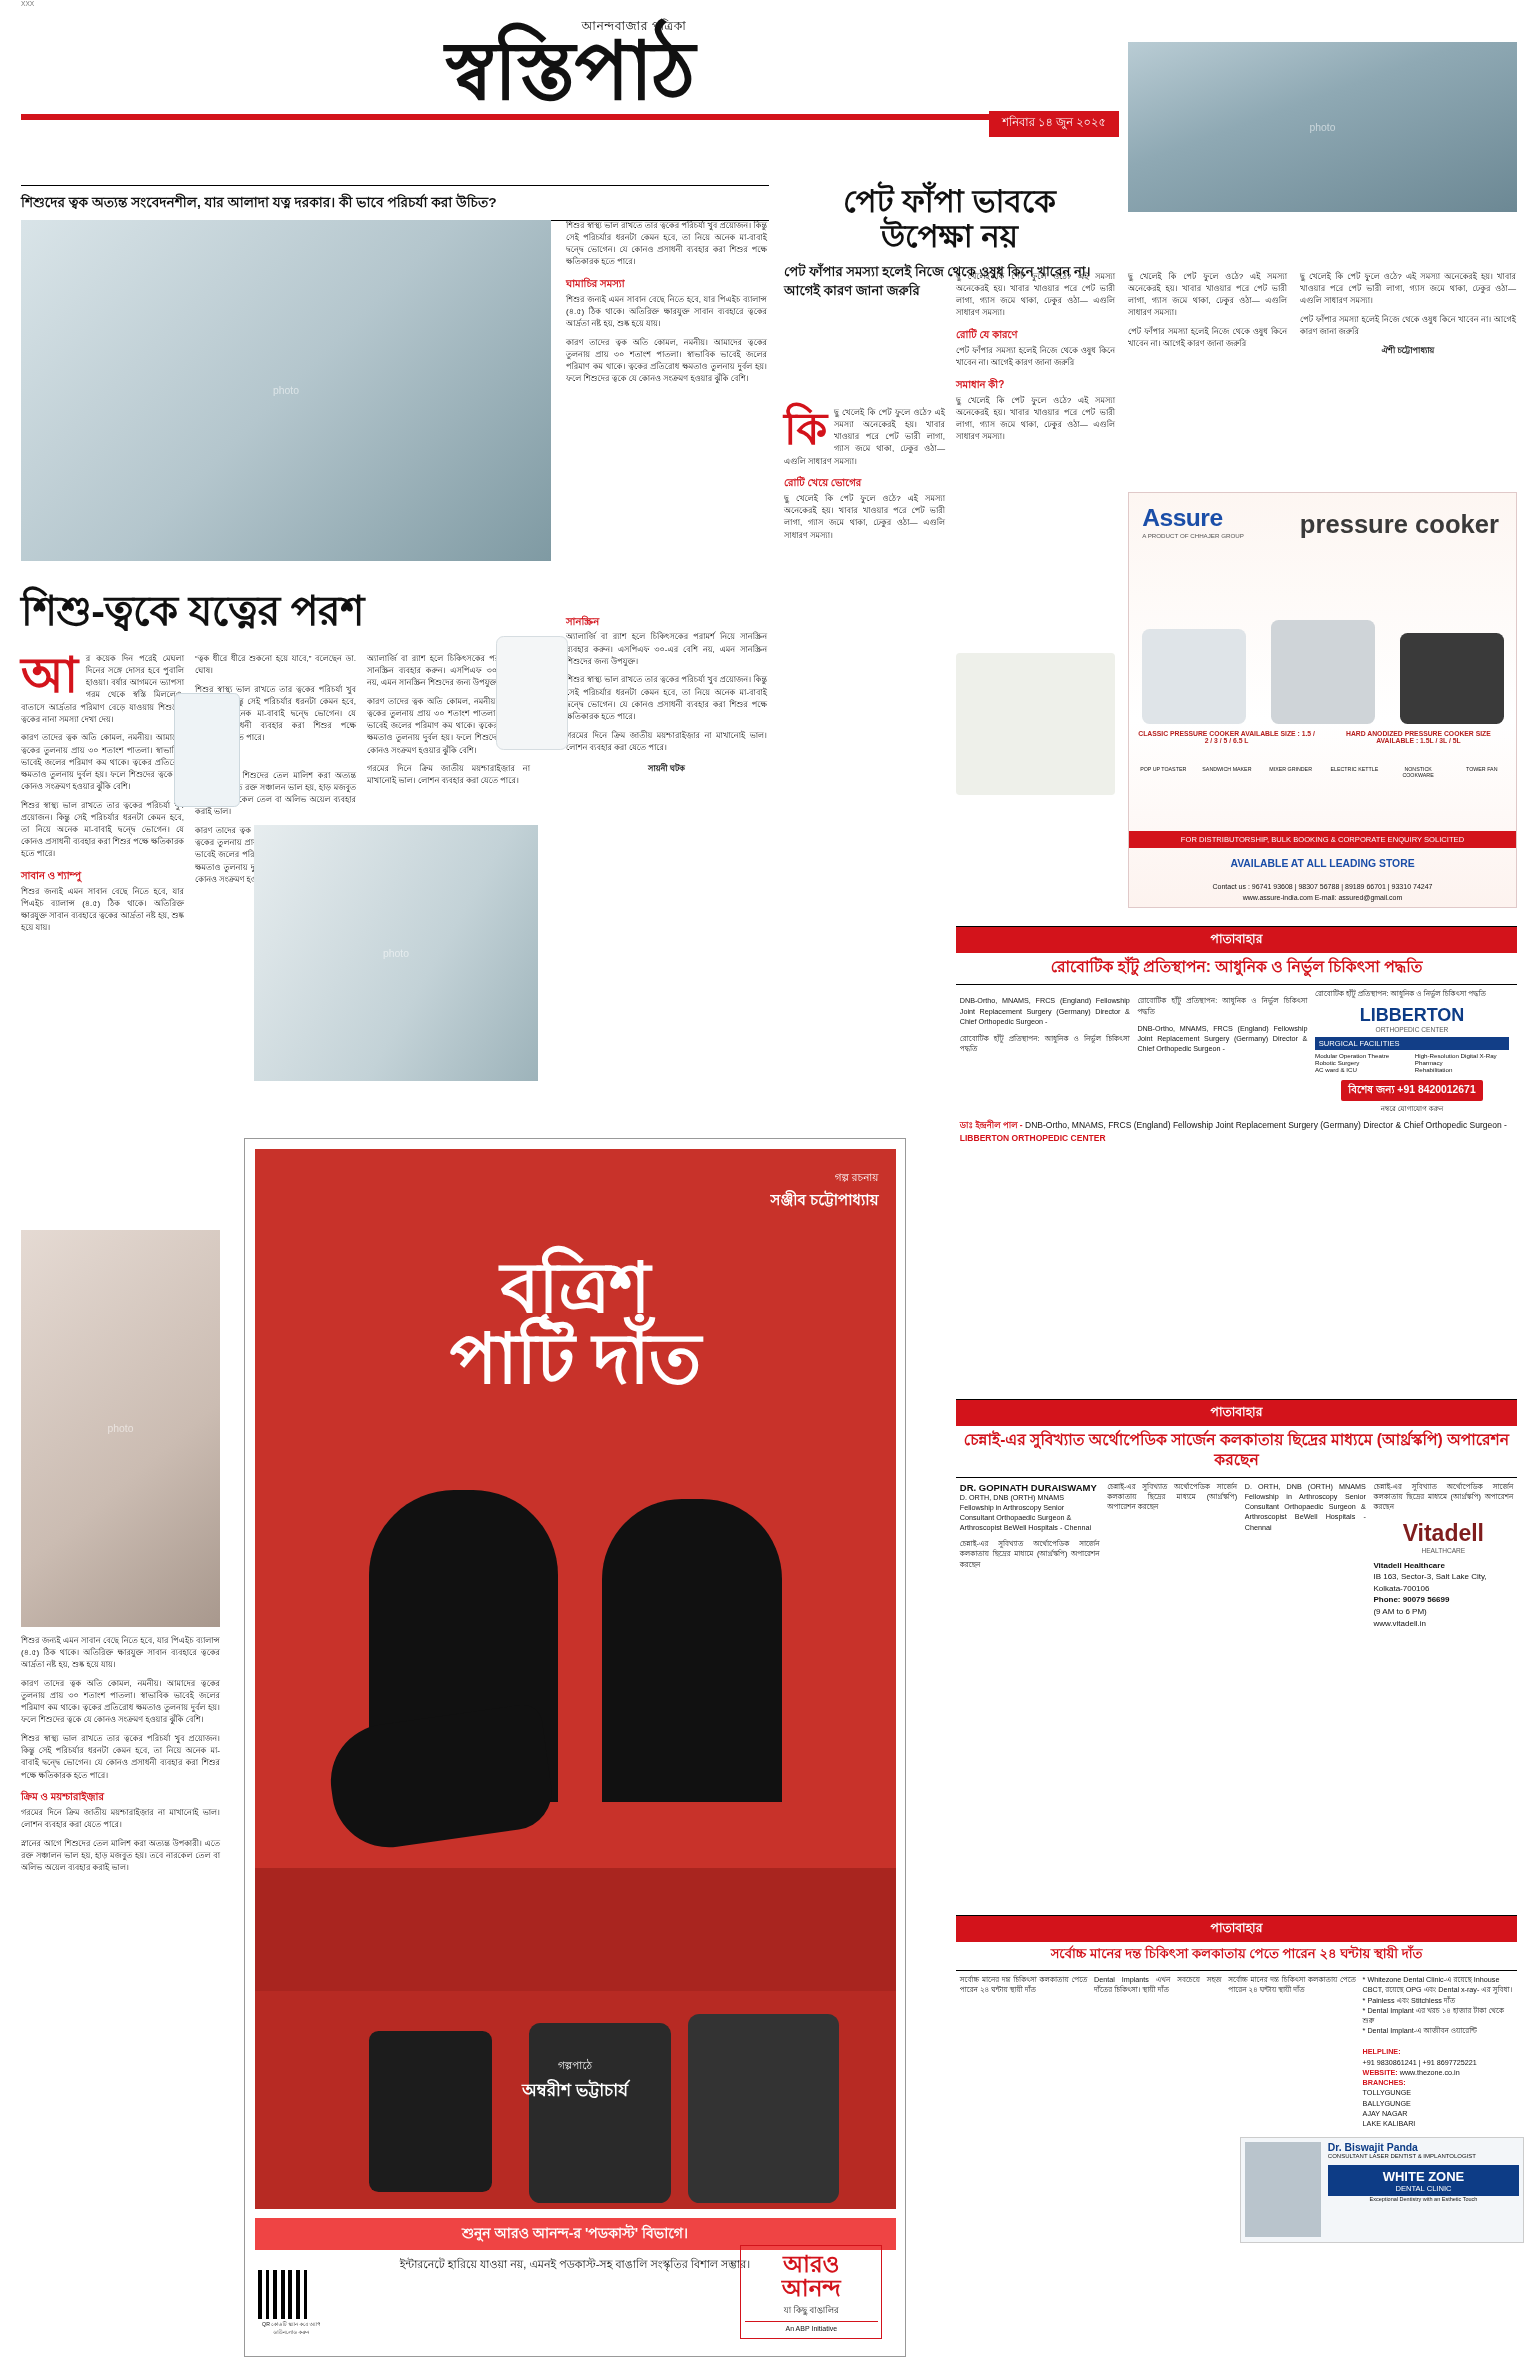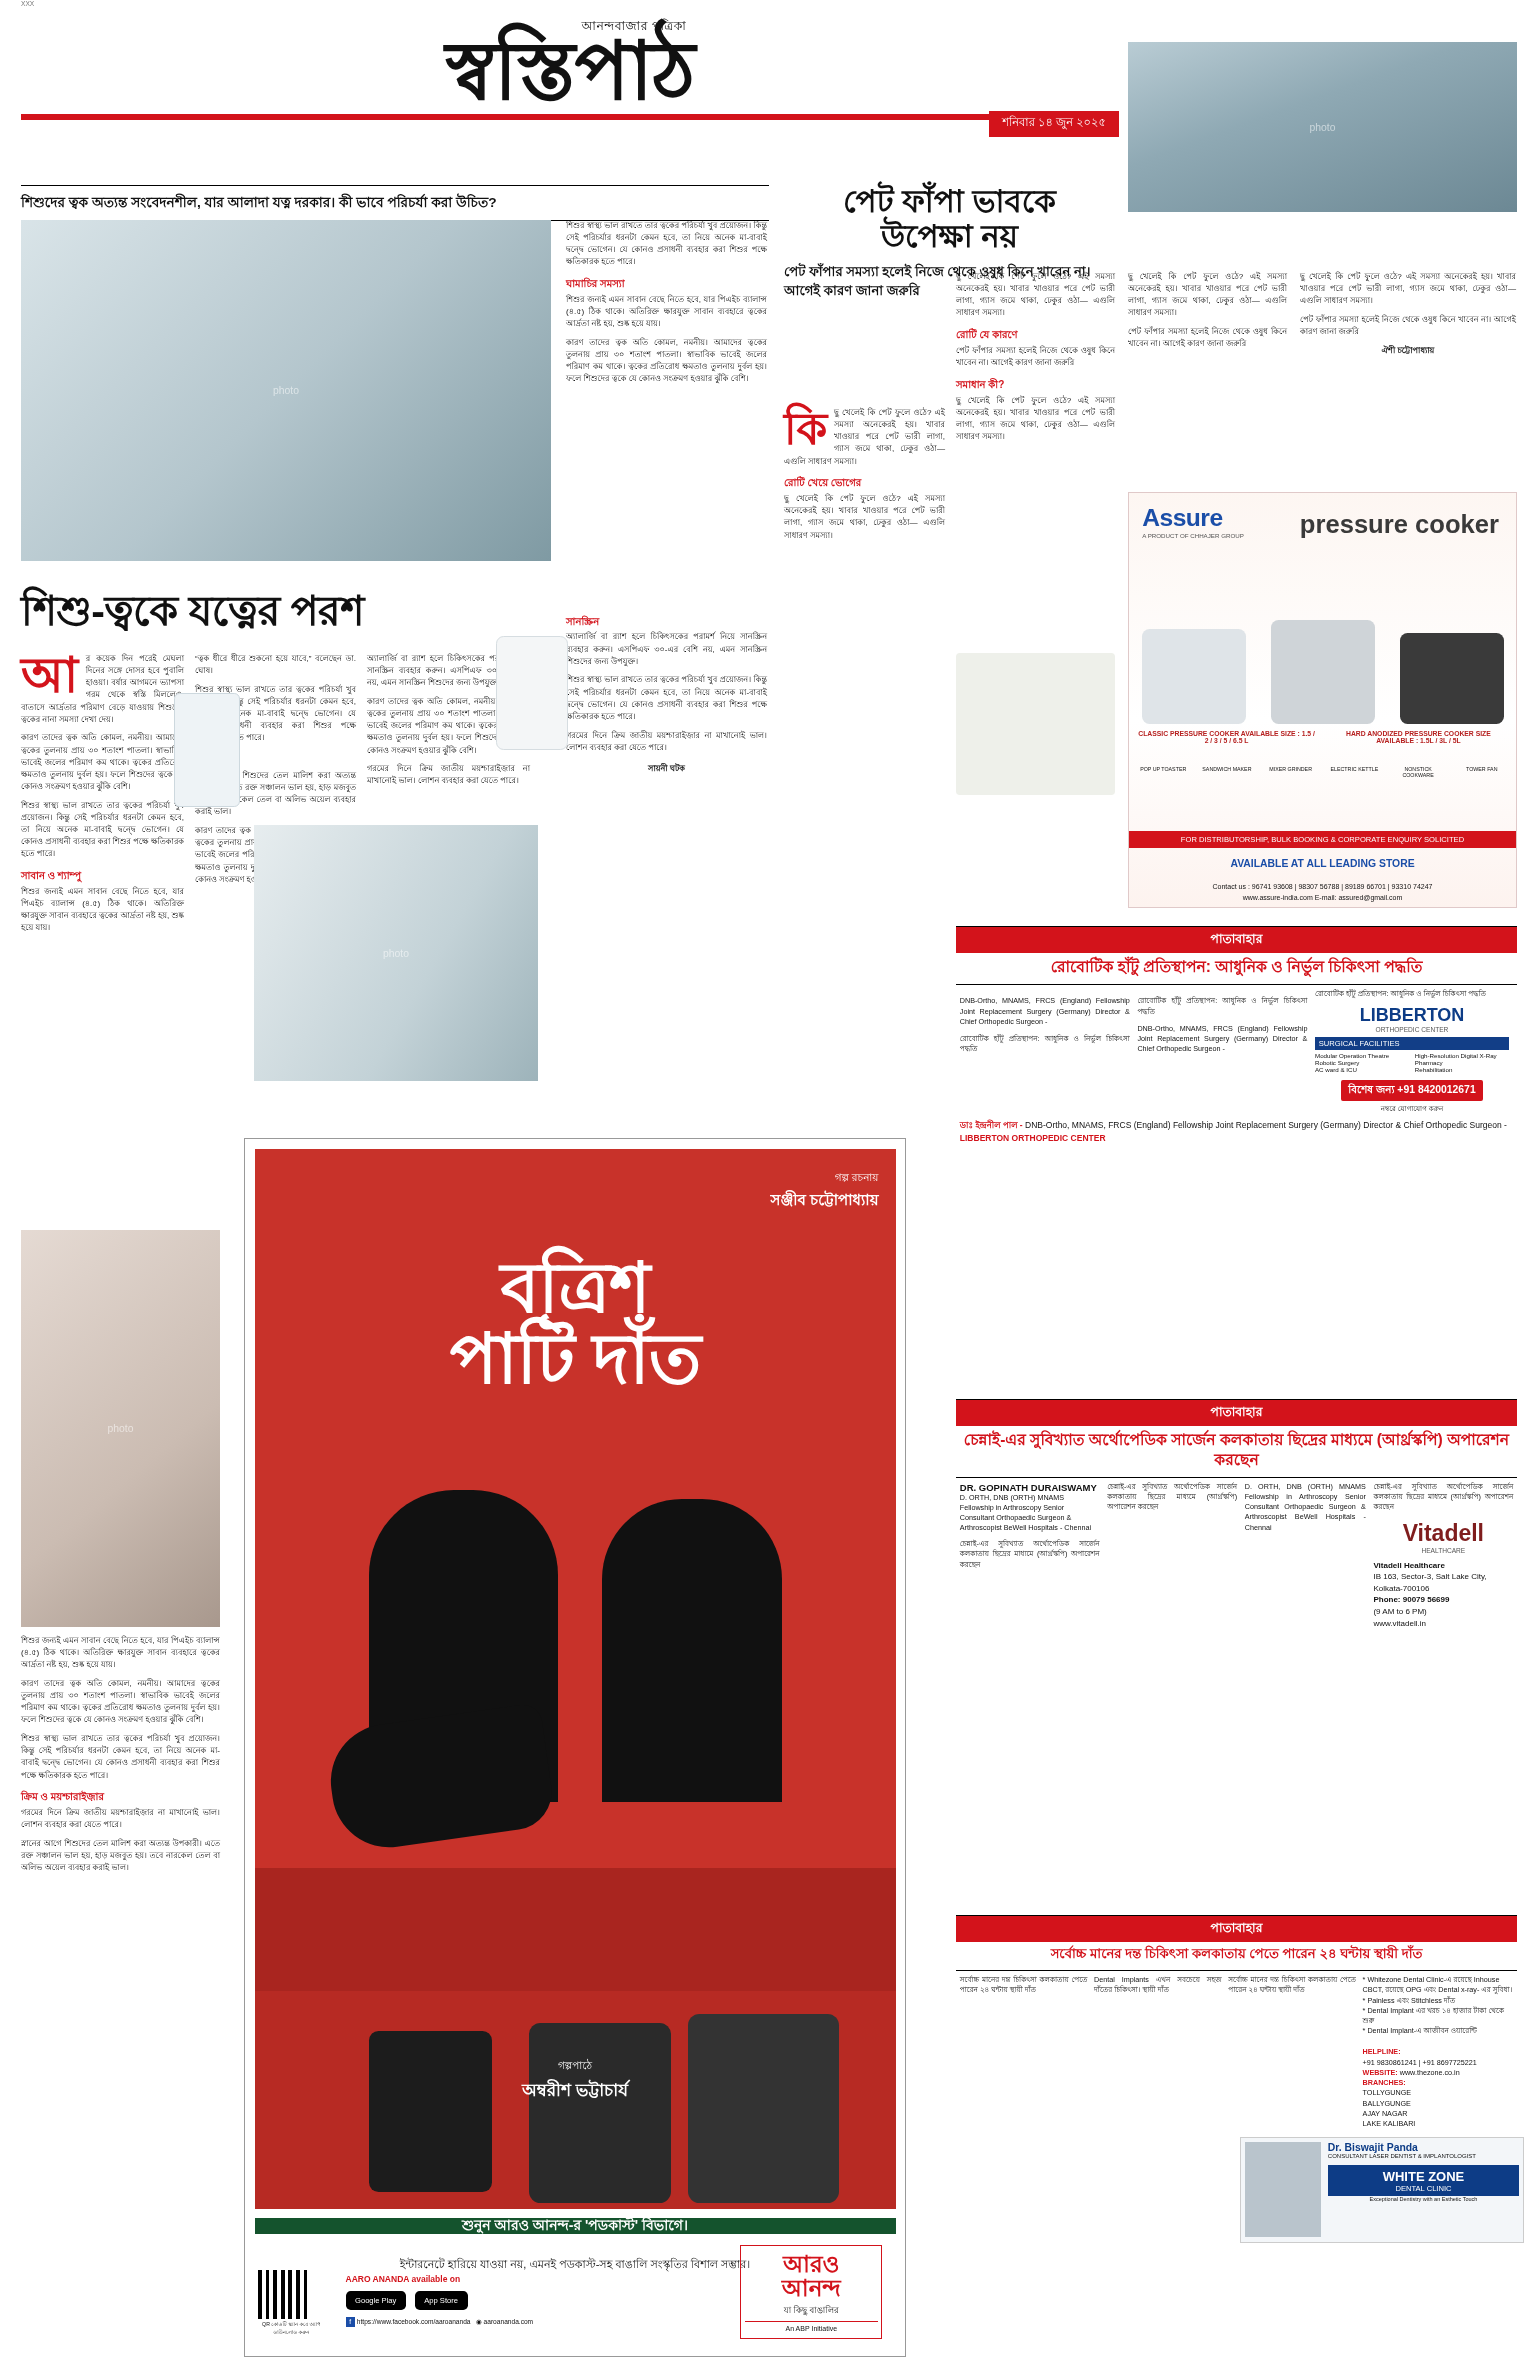--- a/index.html
+++ b/index.html
@@ -77,21 +77,21 @@
   .bk-credit { position:absolute; right:17px; top:21px; text-align:right; color:#fff; font-size:10.4px; }
   .bk-credit b { display:block; font-size:15px; margin-top:1.9px; }
   .bk-sil { position:absolute; left:0; right:0; top:284px; height:530px; }
   .bk-sil .b1 { position:absolute; left:114px; top:57px; width:189px; height:312px; background:#111; border-radius:85px 85px 0 0; }
   .bk-sil .b2 { position:absolute; right:114px; top:66px; width:180px; height:303px; background:#111; border-radius:80px 80px 0 0; }
   .bk-sil .arm { position:absolute; left:76px; top:284px; width:218px; height:123px; background:#111; border-radius:57px 19px 38px 57px; transform:rotate(-8deg); }
   .bk-sofa { position:absolute; left:0; right:0; bottom:142px; height:199px; background:#a9251f; }
   .bk-bottom { position:absolute; left:0; right:0; bottom:0; height:218px; background:#b72a23; }
   .bk-gplabel { position:absolute; left:0; right:0; bottom:104px; text-align:center; color:#fff; font-size:10.4px; }
   .bk-gplabel b { display:block; font-size:17px; margin-top:1.9px; }
-  .bk-strip { position:absolute; left:9.5px; right:9.5px; top:1079px; height:16px; background:#14532d; color:#fff; display:flex; align-items:center; justify-content:center; font-size:14px; font-weight:bold; }
+  .bk-strip { position:absolute; left:9.5px; right:9.5px; top:1079px; height:32px; background:#ef4444; color:#fff; display:flex; align-items:center; justify-content:center; font-size:14px; font-weight:bold; }
   .bk-tag { position:absolute; left:9.5px; right:9.5px; top:1117px; font-size:11px; text-align:center; }
   .bk-foot { position:absolute; left:9.5px; right:9.5px; bottom:7.6px; height:78px; }
   .qr { width:49px; height:49px; background:
      repeating-linear-gradient(90deg,#000 0 3.8px,#fff 3.8px 7.6px),
      repeating-linear-gradient(0deg,#000 0 3.8px,transparent 3.8px 7.6px); }
   .store-btn { display:inline-block; background:#000; color:#fff; font-size:7.6px; padding:4.7px 9.5px; border-radius:4.7px; margin-right:4.7px; }
   .aaro { position:absolute; right:13.2px; bottom:9.5px; width:142px; text-align:center; border:0.9px solid #d3131b; padding:5.7px 3.8px; }
   .aaro .a1 { color:#d3131b; font-weight:bold; font-size:23px; line-height:1.05; }
   .aaro .a2 { font-size:8.5px; margin-top:3.8px; }
   .aaro .a3 { font-size:7px; border-top:0.9px solid #d3131b; margin-top:3.8px; padding-top:2.8px; }
@@ -387,33 +387,20 @@
     </div>
 
     <div class="bk-strip">শুনুন আরও আনন্দ-র 'পডকাস্ট' বিভাগে।</div>
     <div class="bk-tag">ইন্টারনেটে হারিয়ে যাওয়া নয়, এমনই পডকাস্ট-সহ বাঙালি সংস্কৃতির বিশাল সম্ভার।</div>
 
     <div class="bk-foot">
       <div style="position:absolute; left:3.8px; top:0; text-align:center; width:66px;">
         <div class="qr"></div>
         <div style="font-size:5.2px; margin-top:1.9px;">QR কোডটি স্ক্যান করে অ্যাপ ডাউনলোড করুন</div>
       </div>
-      <div style="position:absolute; left:91px; top:3.8px; width:284px;">
-        <div style="font-size:8.5px; color:#d3131b; font-weight:bold;">AARO ANANDA available on</div>
-        <div style="margin-top:4.7px;">
-          <span class="store-btn">Google Play</span>
-          <span class="store-btn">App Store</span>
-        </div>
-        <div style="font-size:6.6px; margin-top:7.6px;">
-          <span style="display:inline-block;width:9.5px;height:9.5px;background:#1b4ea8;color:#fff;text-align:center;line-height:9.5px;font-size:6.6px;">f</span>
-          <span>https://www.facebook.com/aaroananda</span>
-          &nbsp;&nbsp;<span>◉</span>
-          <span>aaroananda.com</span>
-        </div>
-      </div>
       <div class="aaro">
         <div class="a1">আরও</div>
         <div class="a1">আনন্দ</div>
         <div class="a2">যা কিছু বাঙালির</div>
         <div class="a3">An ABP Initiative</div>
       </div>
     </div>
   </div>
 
 </div>

